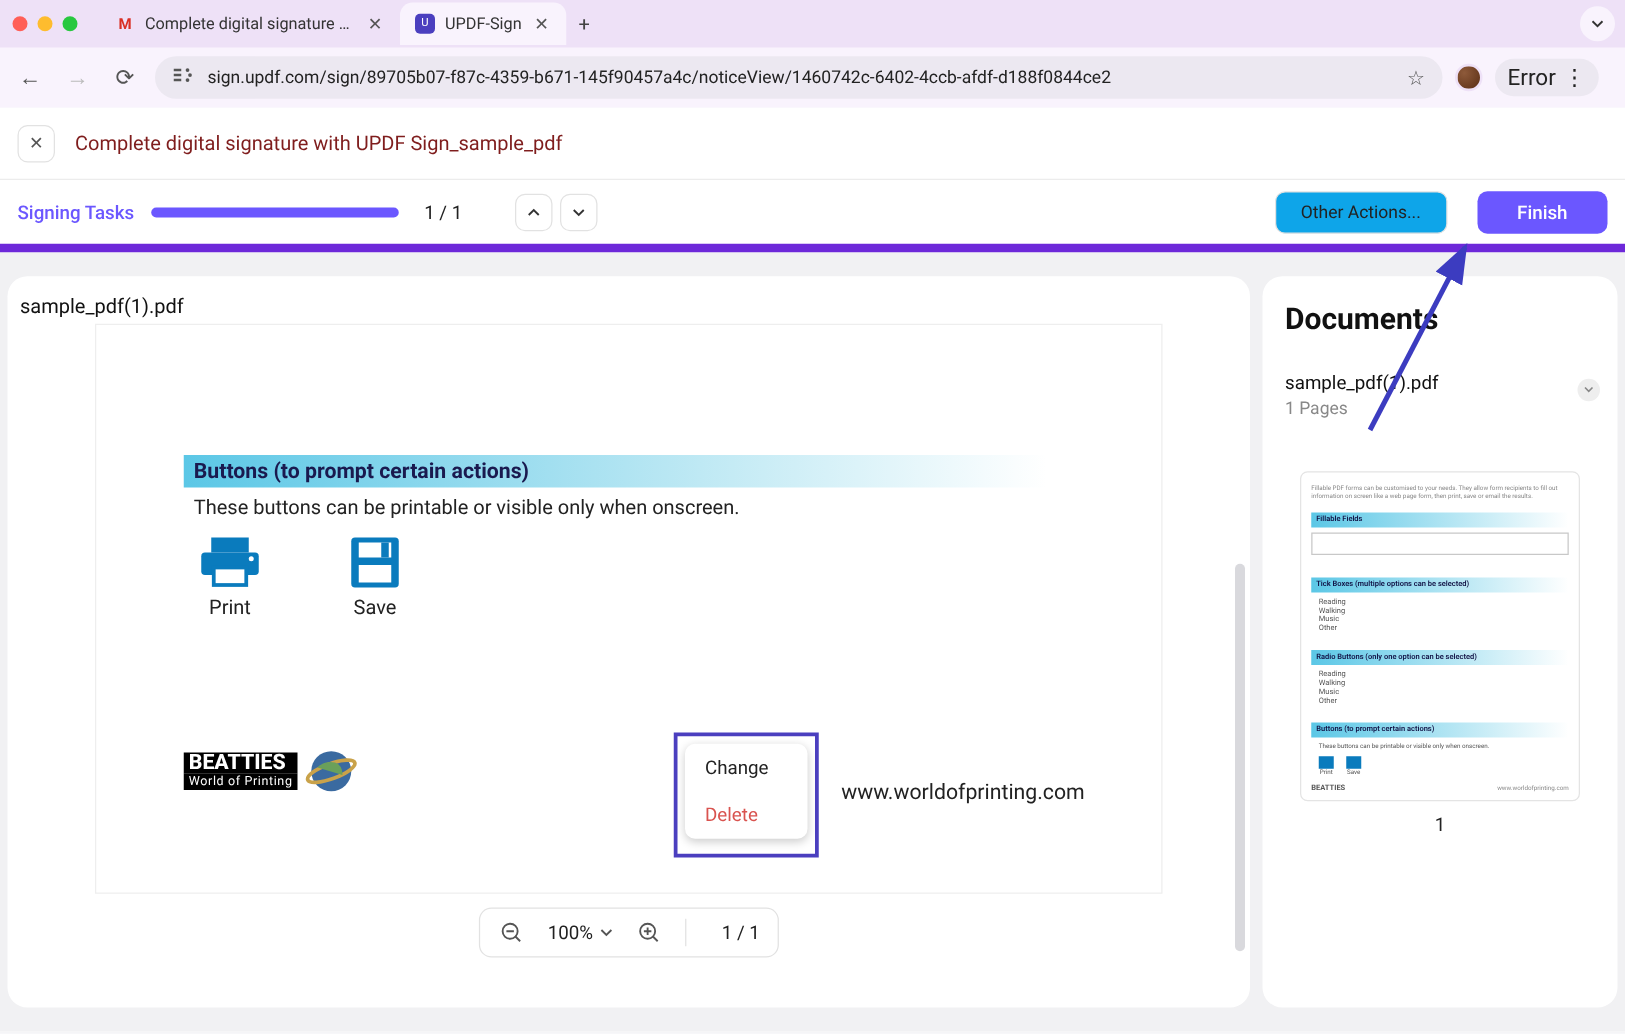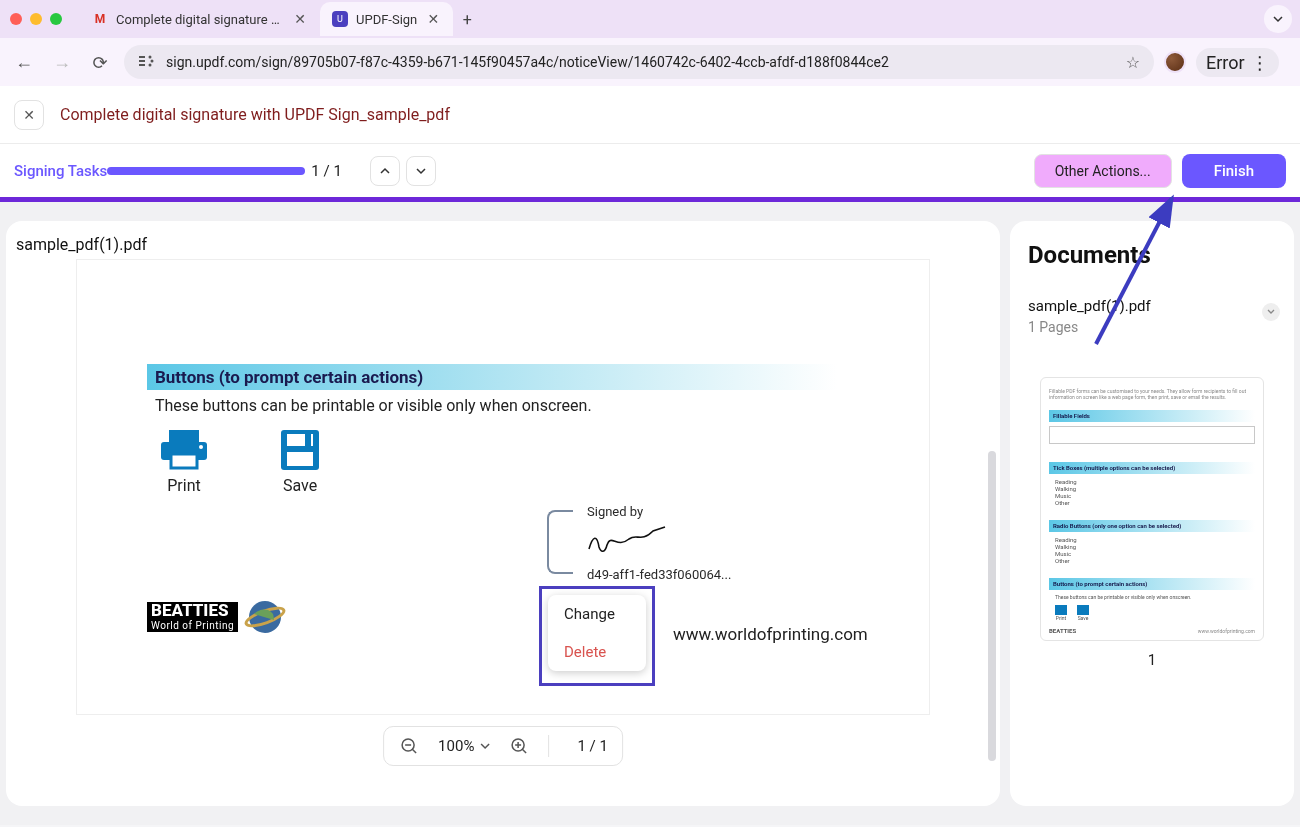--- a/index.html
+++ b/index.html
@@ -29,28 +29,28 @@
   .avatar { width:22px; height:22px; border-radius:50%; background: radial-gradient(circle at 30% 30%, #8e5a3a, #5a2e15); border:2px solid #eee1f7; }
   .error-pill { background:#ece8f1; border-radius:18px; padding:4px 10px; display:flex; align-items:center; gap:6px; font-size:18px; color:#222; }
 
   
   .page { background:#fff; }
 
   .doc-header { display:flex; align-items:center; height:58px; padding:0 14px; border-bottom:1px solid #ececec; }
   .doc-close { width:30px; height:30px; border-radius:8px; border:1px solid #e2e2e2; display:flex; align-items:center; justify-content:center; color:#555; margin-right:16px; font-size:14px; }
   .doc-title { font-size:16px; font-weight:400; color:#7f1d1d; }
 
-  .task-bar { display:flex; align-items:center; height:58px; padding:0 14px; border-bottom:5px solid #6d28d9; }
+  .task-bar { display:flex; align-items:center; height:58px; padding:0 14px; gap:14px; border-bottom:7px solid #6d28d9; }
   .task-label { color:#6b57ff; font-size:15px; font-weight:500; }
   .progress { width:198px; height:8px; background:#6b57ff; border-radius:6px; }
   .task-count { font-size:15px; color:#222; margin-left:6px; }
   .stepper { display:flex; gap:6px; margin-left:28px; }
   .step-btn { width:30px; height:30px; border:1px solid #e2e2e2; border-radius:8px; display:flex; align-items:center; justify-content:center; color:#444; font-size:12px; }
   .task-bar .spacer { flex:1; }
-  .btn-secondary { height:34px; padding:0 20px; border:1px solid #e2e2e2; border-radius:8px; background:#f0abfc; font-size:14px; color:#222; display:flex; align-items:center; }
+  .btn-secondary { height:34px; padding:0 20px; border:1px solid #e2e2e2; border-radius:8px; background:#0ea5e9; font-size:14px; color:#222; display:flex; align-items:center; }
   .btn-primary { height:34px; padding:0 32px; border:none; border-radius:8px; background:#6b57ff; color:#fff; font-size:15px; font-weight:500; display:flex; align-items:center; margin-left:10px; }
 
   .main { display:flex; height:623px; background:#f1f1f3; padding:19px 6px; gap:10px; }
 
   .canvas-area { flex:1; background:#fff; border-radius:16px; position:relative; display:flex; flex-direction:column; }
   .file-label { font-size:16px; color:#111; padding:14px 10px 0 10px; }
   .doc-page { background:#fff; margin:6px auto; width:852px; height:454px; position:relative; box-shadow:0 0 0 1px #eee; }
   .section-head { position:absolute; left:70px; top:104px; width:690px; height:26px; background:linear-gradient(90deg,#5bc7e6 0%, #bfe9f4 60%, #fff 100%); color:#1a1a4f; font-weight:700; font-size:17px; display:flex; align-items:center; padding-left:8px; }
   .section-sub { position:absolute; left:78px; top:136px; font-size:16px; color:#222; }
   .print-block { position:absolute; left:80px; top:168px; text-align:center; }
@@ -203,30 +203,20 @@
             <svg viewBox="0 0 54 44">
                 <rect x="8" y="2" width="38" height="40" rx="3" fill="#0a7bbd"></rect>
                 <rect x="14" y="6" width="26" height="12" fill="#fff"></rect>
                 <rect x="32" y="6" width="6" height="12" fill="#0a7bbd"></rect>
                 <rect x="14" y="24" width="26" height="14" fill="#fff"></rect>
               </svg>
           </div>
           <div class="iconlabel">Save</div>
         </div>
 
-        <div class="sig-group">
-          <div class="sig-bracket"></div>
-          <div class="sig-signedby">Signed by</div>
-          <div class="sig-scribble">
-            <svg width="80" height="30" viewBox="0 0 80 30">
-                <path d="M2 24 C 6 10, 10 10, 12 22 C 14 28, 18 28, 20 20 C 24 8, 30 24, 42 14 C 50 8, 54 18, 66 6 L78 2" stroke="#111" stroke-width="1.6" fill="none"></path>
-              </svg>
-          </div>
-          <div class="sig-id">d49-aff1-fed33f060064...</div>
-        </div>
 
         <div class="sig-menu">
           <div class="sig-menu-inner">
             <div class="sig-menu-item change">Change</div>
             <div class="sig-menu-item delete">Delete</div>
           </div>
         </div>
 
         <div class="logo-block">
           <div>

